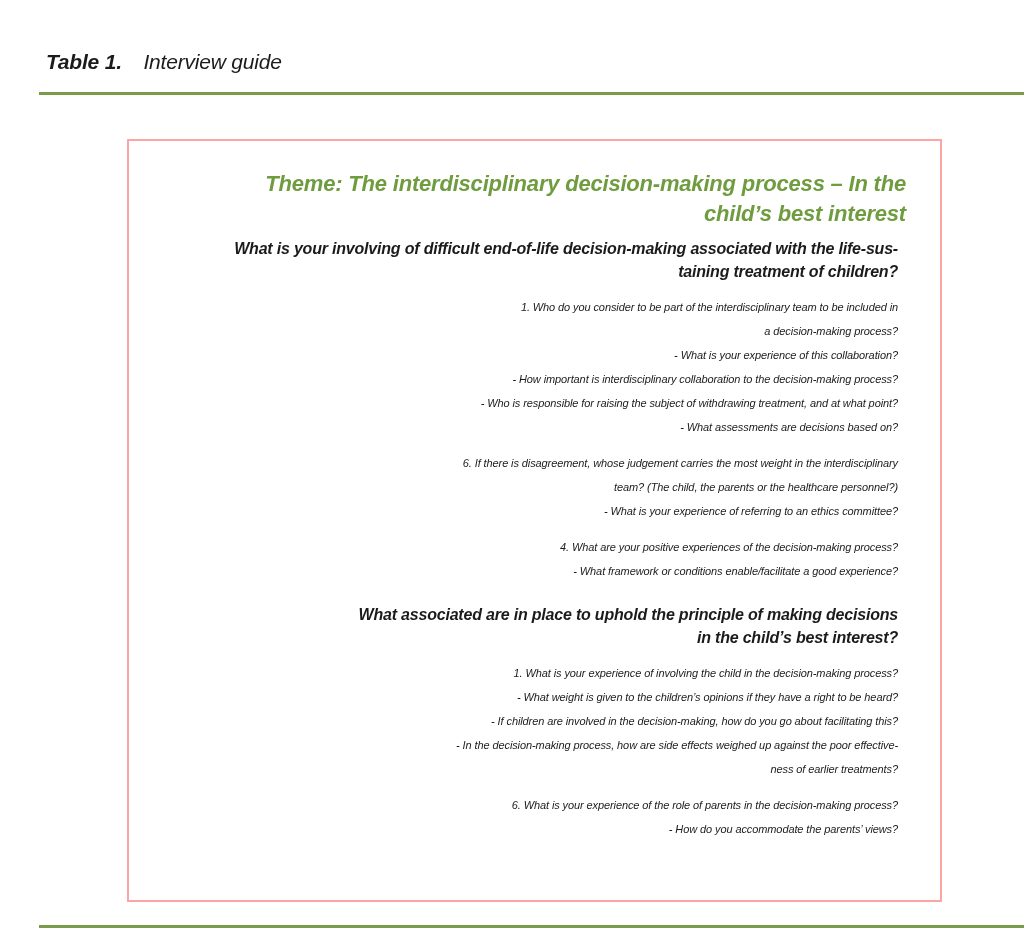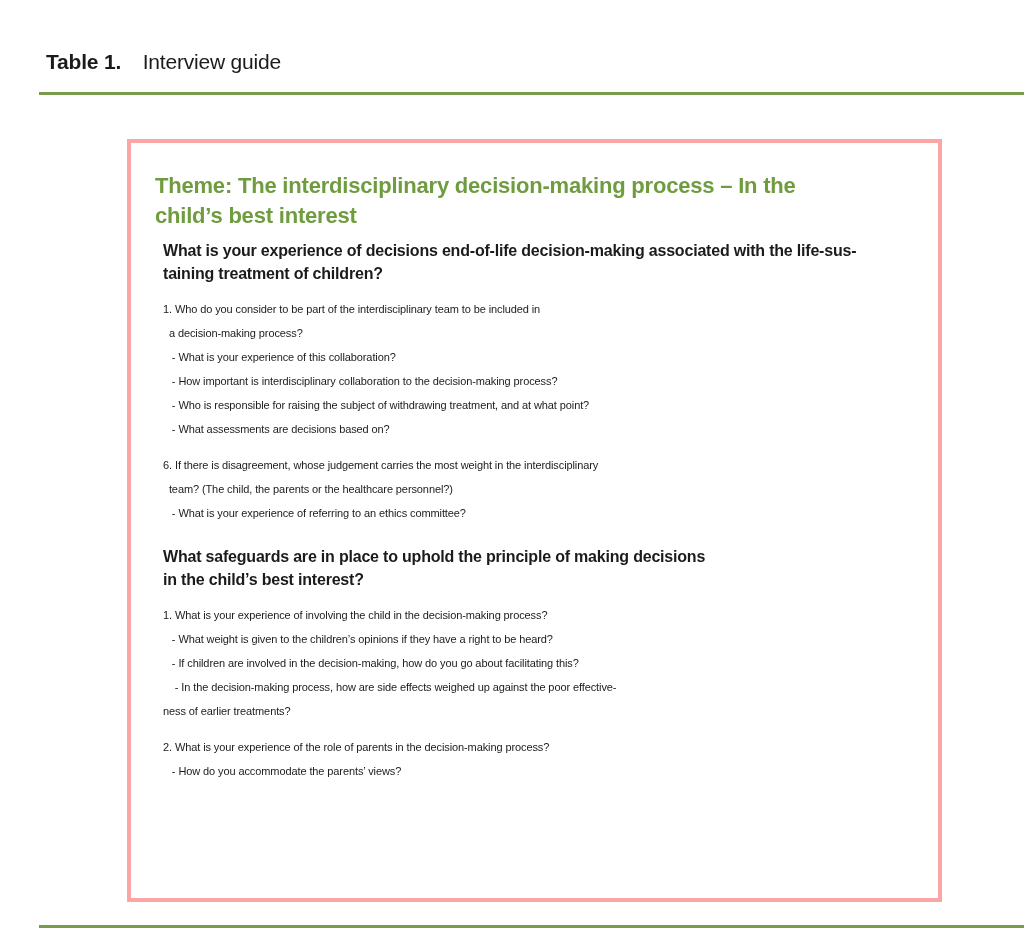--- a/index.html
+++ b/index.html
@@ -1,15 +1,15 @@
 <!DOCTYPE html>
 <html><head>
 <meta charset="utf-8">
 <style>
-  * { margin: 8px; padding: 0; box-sizing: border-box; }
+  * { margin: 8px; padding: 0; box-sizing: border-box; font-style: italic; }
   html, body {
     width: 1024px; height: 933px;
     background: #ffffff;
     font-family: "Liberation Sans", sans-serif;
     color: #1b1b1b;
     position: relative;
     overflow: hidden;
   }
   .caption {
     position: absolute;
@@ -24,24 +24,25 @@
     width: 993px;
     height: 3px;
     background: #7a9a4c;
   }
   .rule-top { top: 68px; }
   .rule-bottom { top: 901px; }
   .guide-box {
     position: absolute;
     left: 103px; top: 115px;
     width: 815px; height: 763px;
-    border: 4px solid #fca5a5;
+    border: 2px solid #fca5a5;
     background: #ffffff;
-    padding: 20px 26px 0 16px;
+    padding: 20px 26px 0 38px;
     overflow: hidden;
+    text-align: right;
   }
   .theme-title {
     color: #6f9c3f;
     font-size: 22px;
     font-weight: bold;
     line-height: 30px;
     white-space: pre-line;
     margin-bottom: 3px;
     letter-spacing: -0.2px;
   }
@@ -69,40 +70,42 @@
 </div>
 
 <div class="rule rule-top"></div>
 
 <div class="guide-box">
 
   <div class="theme-title">Theme: The interdisciplinary decision-making process – In the
 child’s best interest</div>
 
   <div class="section section-1">
-    <div class="section-heading">What is your experience of decisions end-of-life decision-making associated with the life-sus-
+    <div class="section-heading">What is your involving of difficult end-of-life decision-making associated with the life-sus-
 taining treatment of children?</div>
     <div class="question-item">1. Who do you consider to be part of the interdisciplinary team to be included in
   a decision-making process?
    - What is your experience of this collaboration?
    - How important is interdisciplinary collaboration to the decision-making process?
    - Who is responsible for raising the subject of withdrawing treatment, and at what point?
    - What assessments are decisions based on?</div>
     <div class="question-item">6. If there is disagreement, whose judgement carries the most weight in the interdisciplinary
   team? (The child, the parents or the healthcare personnel?)
    - What is your experience of referring to an ethics committee?</div>
+    <div class="question-item">4. What are your positive experiences of the decision-making process?
+   - What framework or conditions enable/facilitate a good experience?</div>
   </div>
 
   <div class="section section-2">
-    <div class="section-heading">What safeguards are in place to uphold the principle of making decisions
+    <div class="section-heading">What associated are in place to uphold the principle of making decisions
 in the child’s best interest?</div>
     <div class="question-item">1. What is your experience of involving the child in the decision-making process?
    - What weight is given to the children’s opinions if they have a right to be heard?
    - If children are involved in the decision-making, how do you go about facilitating this?
     - In the decision-making process, how are side effects weighed up against the poor effective-
 ness of earlier treatments?</div>
-    <div class="question-item">2. What is your experience of the role of parents in the decision-making process?
+    <div class="question-item">6. What is your experience of the role of parents in the decision-making process?
    - How do you accommodate the parents’ views?</div>
   </div>
 
 </div>
 
 <div class="rule rule-bottom"></div>
 
 </body></html>

